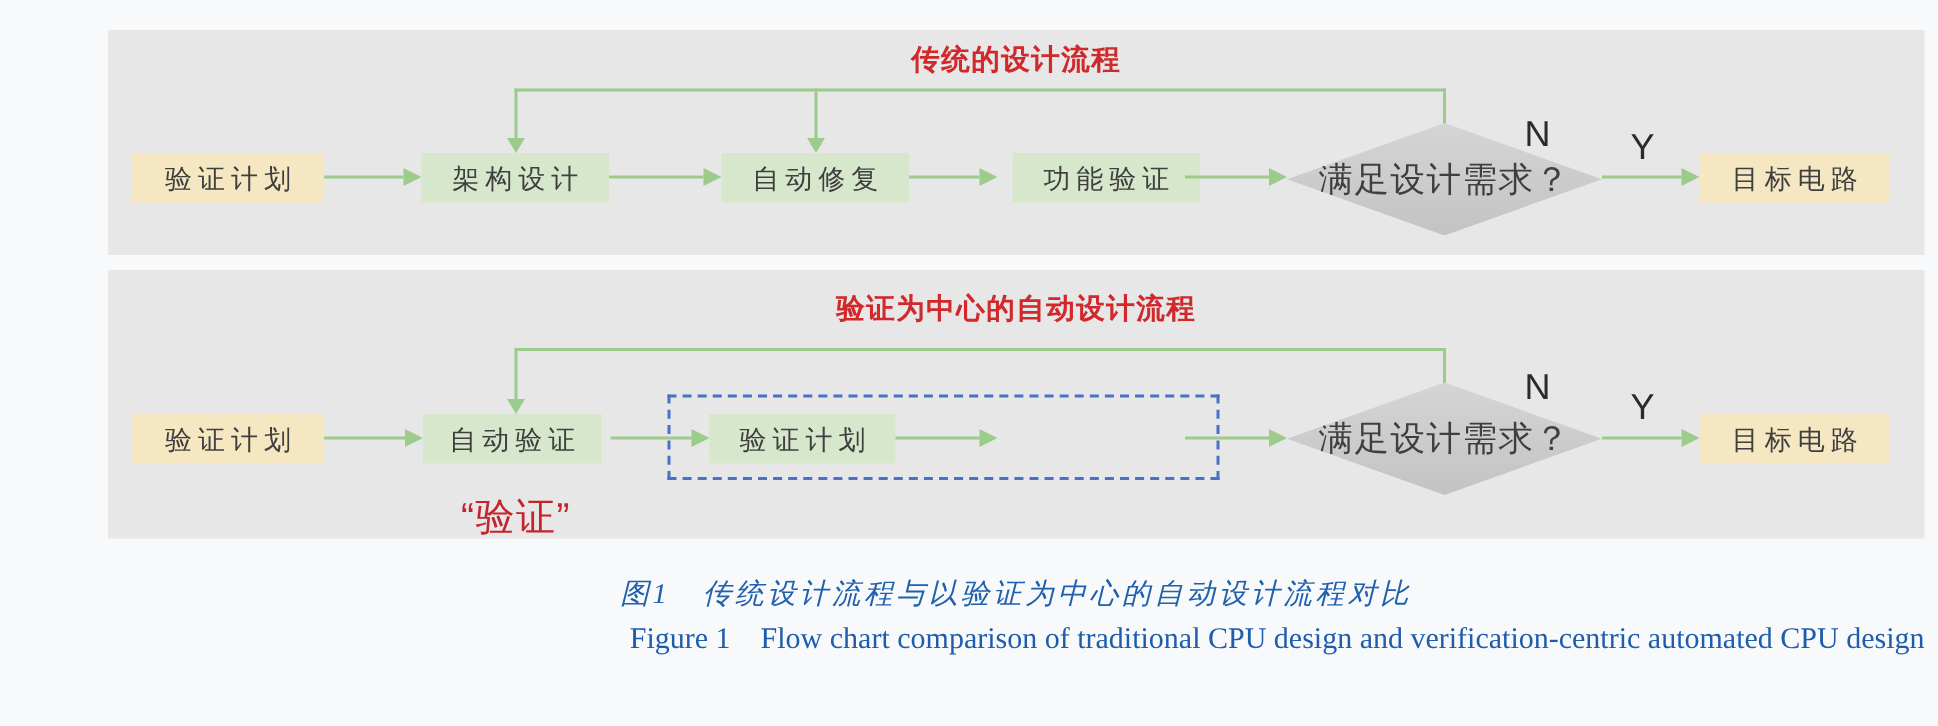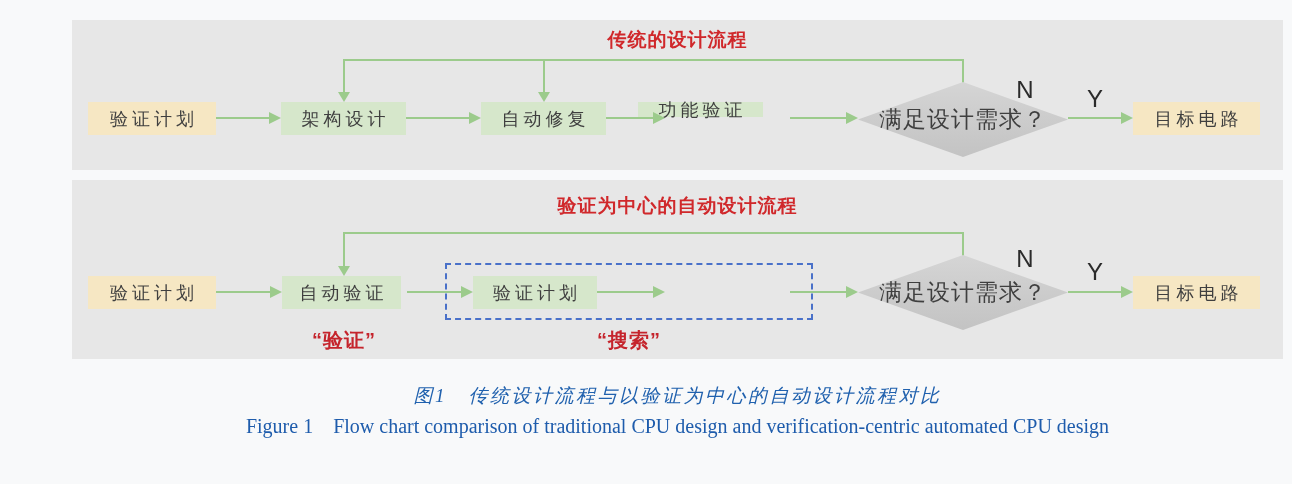--- a/index.html
+++ b/index.html
@@ -23,22 +23,22 @@
            background:linear-gradient(180deg,#d5d5d5 0%,#c3c3c3 100%);
            clip-path:polygon(50% 0,100% 50%,50% 100%,0 50%);}
   .dashed{position:absolute;border:2px dashed var(--blue-dash);background:transparent;}
   .hl{position:absolute;height:2px;background:var(--arrow);}
   .vl{position:absolute;width:2px;background:var(--arrow);}
   .ah-r{position:absolute;width:0;height:0;border-left:12px solid var(--arrow);
         border-top:6px solid transparent;border-bottom:6px solid transparent;}
   .ah-d{position:absolute;width:0;height:0;border-top:10px solid var(--arrow);
         border-left:6px solid transparent;border-right:6px solid transparent;}
   .ny{position:absolute;width:40px;text-align:center;font-size:24px;color:#2b2b2b;}
-  .redlabel{position:absolute;width:140px;text-align:center;font-size:20px;
-            font-weight:bold;color:#c5242c;letter-spacing:1px;}
+  .redlabel{position:absolute;width:140px;text-align:center;font-size:26px;
+            font-weight:normal;color:#c5242c;letter-spacing:1px;}
   .cap-zh{position:absolute;left:72px;width:1211px;text-align:center;white-space:pre;
           font-family:Liberation Serif, serif;font-style:italic;
           font-size:19px;letter-spacing:2.5px;color:var(--cap-blue);}
   .cap-en{position:absolute;left:72px;width:1211px;text-align:center;white-space:pre;
           font-family:"Liberation Serif",serif;font-size:20px;color:#1e5cac;}
 </style>
 </head>
 <body>
 
 <div class="canvas">
@@ -50,21 +50,21 @@
   <div class="hl" style="left:343px;top:59px;width:621px;"></div>
   <div class="vl" style="left:343px;top:59px;height:33px;"></div>
   <div class="ah-d" style="left:338px;top:92px;"></div>
   <div class="vl" style="left:543px;top:59px;height:33px;"></div>
   <div class="ah-d" style="left:538px;top:92px;"></div>
   <div class="vl" style="left:962px;top:59px;height:24px;"></div>
 
   <div class="box tan" style="left:88px;top:102px;width:128px;height:33px;">验证计划</div>
   <div class="box green" style="left:281px;top:102px;width:125px;height:33px;">架构设计</div>
   <div class="box green" style="left:481px;top:102px;width:125px;height:33px;">自动修复</div>
-  <div class="box green" style="left:638px;top:102px;width:125px;height:15px;">功能验证</div>
+  <div class="box green" style="left:675px;top:102px;width:125px;height:33px;">功能验证</div>
   <div class="diamond" style="left:858px;top:82px;width:210px;height:75px;">满足设计需求？</div>
   <div class="box tan" style="left:1133px;top:102px;width:127px;height:33px;">目标电路</div>
 
   <div class="hl" style="left:216px;top:117px;width:53px;"></div>
   <div class="ah-r" style="left:269px;top:112px;"></div>
   <div class="hl" style="left:406px;top:117px;width:63px;"></div>
   <div class="ah-r" style="left:469px;top:112px;"></div>
   <div class="hl" style="left:606px;top:117px;width:47px;"></div>
   <div class="ah-r" style="left:653px;top:112px;"></div>
   <div class="hl" style="left:790px;top:117px;width:56px;"></div>
@@ -100,18 +100,17 @@
   <div class="ah-r" style="left:653px;top:286px;"></div>
   <div class="hl" style="left:790px;top:291px;width:56px;"></div>
   <div class="ah-r" style="left:846px;top:286px;"></div>
   <div class="hl" style="left:1068px;top:291px;width:53px;"></div>
   <div class="ah-r" style="left:1121px;top:286px;"></div>
 
   <div class="ny" style="left:1005px;top:245px;">N</div>
   <div class="ny" style="left:1075px;top:258px;">Y</div>
 
   <div class="redlabel" style="left:274px;top:327px;">“验证”</div>
-  <div class="redlabel" style="left:559px;top:327px;">“搜索”</div>
 
   <div class="cap-zh" style="top:383px;">图1　传统设计流程与以验证为中心的自动设计流程对比</div>
-  <div class="cap-en" style="top:415px;">Figure 1    Flow chart comparison of traditional CPU design and verification-centric automated CPU design</div>
+  <div class="cap-en" style="top:415px;text-align:right;">Figure 1    Flow chart comparison of traditional CPU design and verification-centric automated CPU design</div>
 
 </div>
 
 </body></html>

